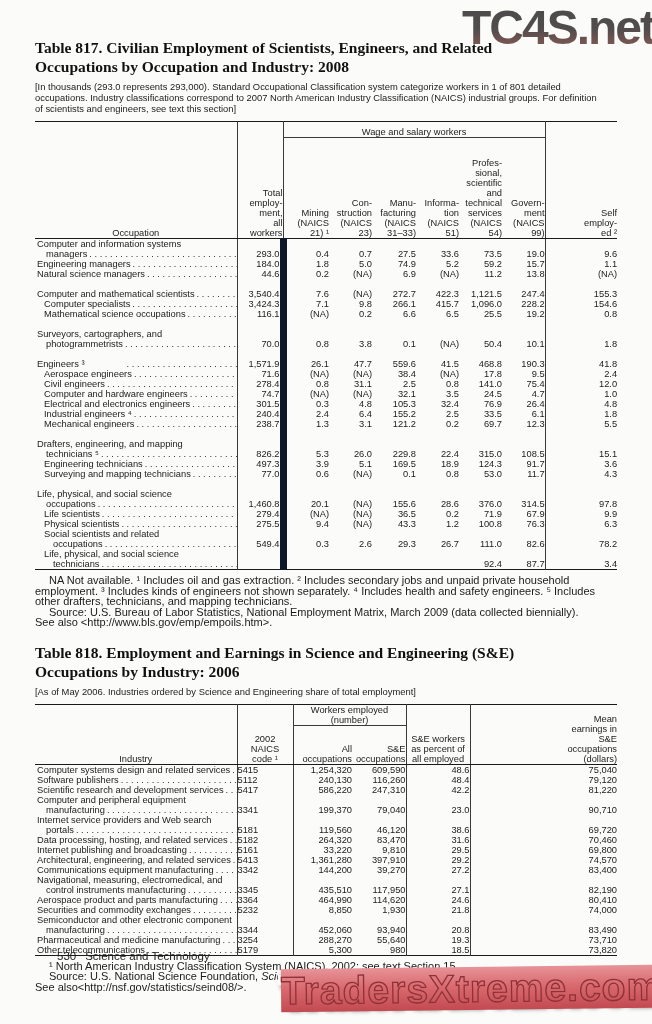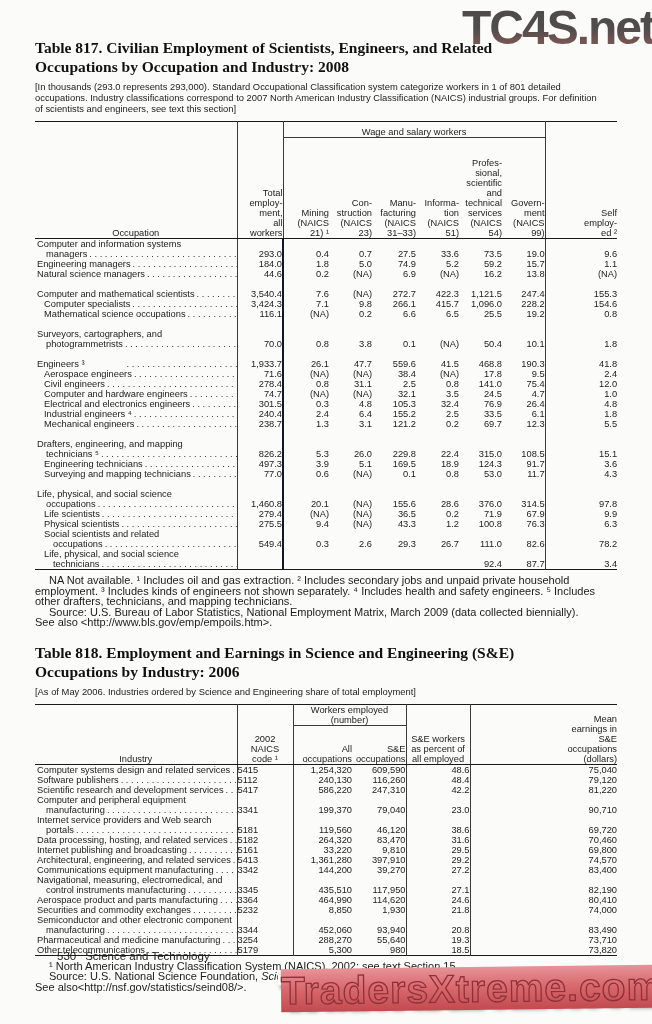--- a/index.html
+++ b/index.html
@@ -27,21 +27,21 @@
   .h-all,.h-se,.h-earn{text-align:right;vertical-align:bottom;border-bottom:1.5px solid #1a1a1a;padding-right:4px;padding-bottom:1px;}
   .h-earn{padding-right:9px;}
   .h-pct{text-align:center;vertical-align:bottom;border-bottom:1.5px solid #1a1a1a;padding-bottom:1px;}
   .h-group818{text-align:center;vertical-align:middle;height:15px;border-bottom:1px solid #3a3a3a;}
   .rowcols818 th{height:38px;}
   
   .tbl tbody td{height:10px;white-space:nowrap;overflow:hidden;}
   .c-occ,.c-ind{text-align:left;}
   .c-tot,.c-num,.c-gov,.c-self,.c-all,.c-se,.c-pct,.c-earn{text-align:right;}
   .c-occ{border-right:1px solid #3a3a3a;}
-  .c-tot{border-right:2px solid #0f172a;padding-right:5px;margin-top:28px;}
+  .c-tot{border-right:7px solid #0f172a;padding-right:5px;margin-top:28px;}
   .c-num{padding-right:5px;}
   .c-gov{border-right:1px solid #3a3a3a;padding-right:5px;}
   .c-self{padding-right:9px;}
   .c-ind{border-right:1px solid #3a3a3a;}
   .c-naics{border-right:1px solid #3a3a3a;text-align:left;padding-left:4px;}
   .c-all{padding-right:4px;}
   .c-se{border-right:1px solid #3a3a3a;padding-right:4px;}
   .c-pct{border-right:1px solid #3a3a3a;padding-right:7px;}
   .c-earn{padding-right:9px;}
   .gaprow td{height:4px;line-height:4px;}
@@ -211,21 +211,21 @@
               <div class="lab" style="padding-left: 2px;">
                 <span class="txt">Natural science managers</span>
                 <span class="dots"></span>
               </div>
             </td>
             <td class="c-tot">44.6</td>
             <td class="c-num">0.2</td>
             <td class="c-num">(NA)</td>
             <td class="c-num">6.9</td>
             <td class="c-num">(NA)</td>
-            <td class="c-num">16.2</td>
+            <td class="c-num">11.2</td>
             <td class="c-gov">13.8</td>
             <td class="c-self">(NA)</td>
           </tr>
           <tr class="gaprow">
             <td class="c-occ"></td>
             <td class="c-tot"></td>
             <td class="c-num"></td>
             <td class="c-num"></td>
             <td class="c-num"></td>
             <td class="c-num"></td>
@@ -334,21 +334,21 @@
             <td class="c-gov"></td>
             <td class="c-self"></td>
           </tr>
           <tr>
             <td class="c-occ">
               <div class="lab" style="padding-left: 2px; gap: 40px;">
                 <span class="txt">Engineers ³</span>
                 <span class="dots"></span>
               </div>
             </td>
-            <td class="c-tot">1,933.7</td>
+            <td class="c-tot">1,571.9</td>
             <td class="c-num">26.1</td>
             <td class="c-num">47.7</td>
             <td class="c-num">559.6</td>
             <td class="c-num">41.5</td>
             <td class="c-num">468.8</td>
             <td class="c-gov">190.3</td>
             <td class="c-self">41.8</td>
           </tr>
           <tr>
             <td class="c-occ">

